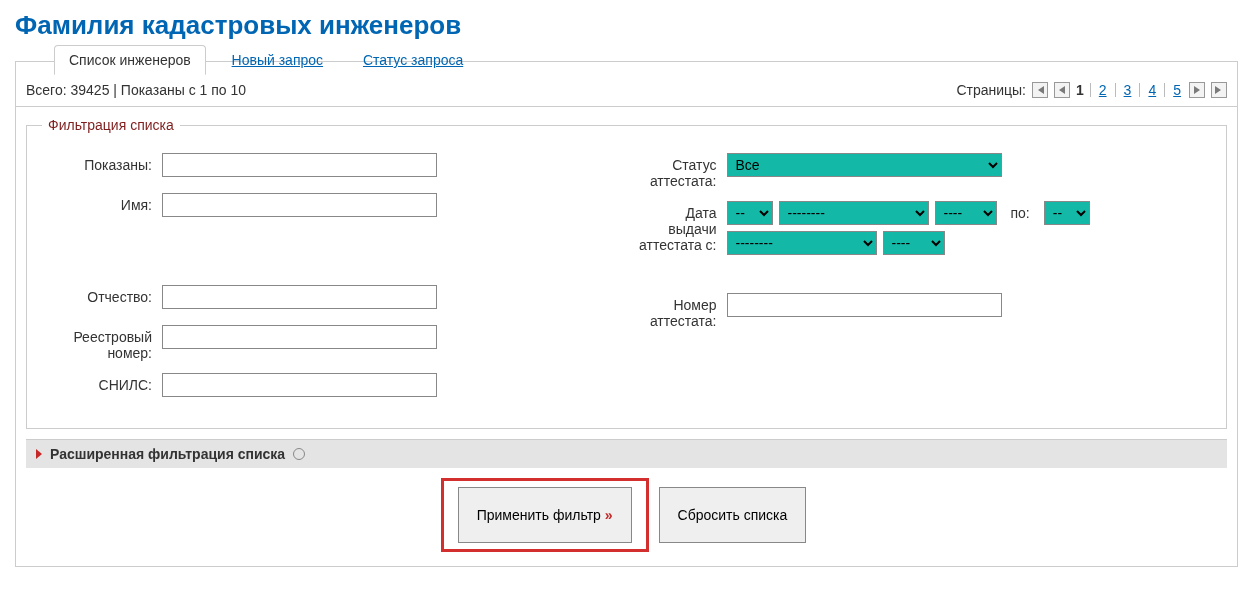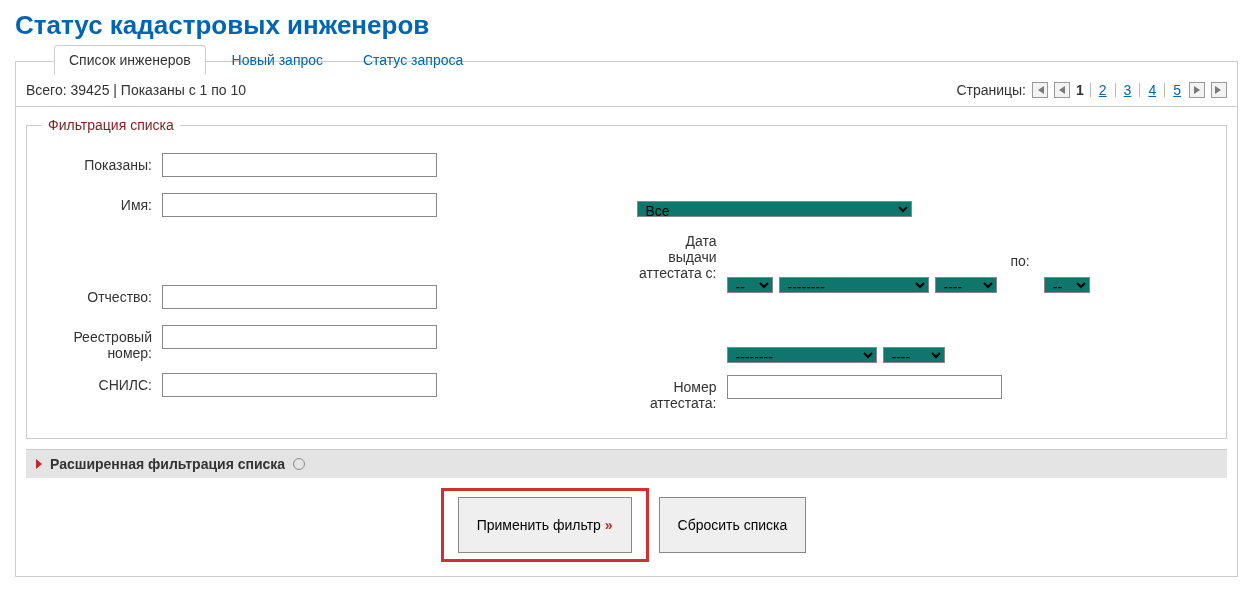--- a/index.html
+++ b/index.html
@@ -28,20 +28,21 @@
     top: -18px;
     margin-bottom: -18px;
     padding-left: 10px;
   }
   .tab {
     display: inline-block;
     padding: 6px 14px;
     margin-right: 8px;
     font-size: 14px;
     color: #0066b3;
+    text-decoration: underline;
     cursor: pointer;
     position: relative;
     top: 1px;
   }
   .tab.active {
     border: 1px solid #ccc;
     border-bottom: 1px solid #fff;
     border-radius: 4px 4px 0 0;
     color: #333;
     text-decoration: none;
@@ -105,25 +106,24 @@
   .text-input {
     width: 275px;
     height: 24px;
     border: 1px solid #888;
     padding: 2px 4px;
     font-size: 14px;
   }
   .text-input.wide { width: 275px; }
   select.sel {
     border: 1px solid #888;
-    height: 16px;
-    font-size: 14px;
-    background: #0f766e;
+    height: 24px;
+    font-size: 14px;
+    background: #14b8a6;
     padding-left: 4px;
-    margin-top: 48px;
   }
   .sel-status { width: 275px; background: #fff; }
   .sel-day { width: 46px; }
   .sel-month { width: 150px; }
   .sel-year { width: 62px; }
   .date-group { display: flex; gap: 6px; align-items: center; flex-wrap: wrap; }
   .date-group .to-lbl { padding: 0 8px; }
   .adv-bar {
     background: #e4e4e4;
     border-top: 1px solid #ccc;
@@ -160,21 +160,21 @@
   .btn .arr { color: #c62828; font-weight: bold; padding-left: 4px;}
   .highlight-box {
     display: inline-block;
     border: 3px solid #d32f2f;
     padding: 6px 8px;
   }
 </style>
 </head>
 <body>
 
-<h1 class="page-title">Статус кадастровых инженеров</h1>
+<h1 class="page-title">Фамилия кадастровых инженеров</h1>
 
 <div class="tab-panel">
   <div class="tab-strip">
     <span class="tab active">Список инженеров</span>
     <span class="tab">Новый запрос</span>
     <span class="tab">Статус запроса</span>
   </div>
 
   <div class="summary-row">
     <div>Всего: 39425 | Показаны с 1 по 10</div>
@@ -235,20 +235,21 @@
             <input type="text" class="text-input" style="">
           </div>
           <div class="form-row">
             <label>СНИЛС:</label>
             <input type="text" class="text-input" style="">
           </div>
         </div>
 
         <div class="col col2">
           <div class="form-row">
+            <label>Статус аттестата:</label>
             <select class="sel sel-status">
               <option>Все</option>
             </select>
           </div>
           <div class="form-row tall">
             <label>Дата выдачи аттестата с:</label>
             <div class="date-group">
               <select class="sel sel-day"><option>--</option></select>
               <select class="sel sel-month"><option>--------</option></select>
               <select class="sel sel-year"><option>----</option></select>

